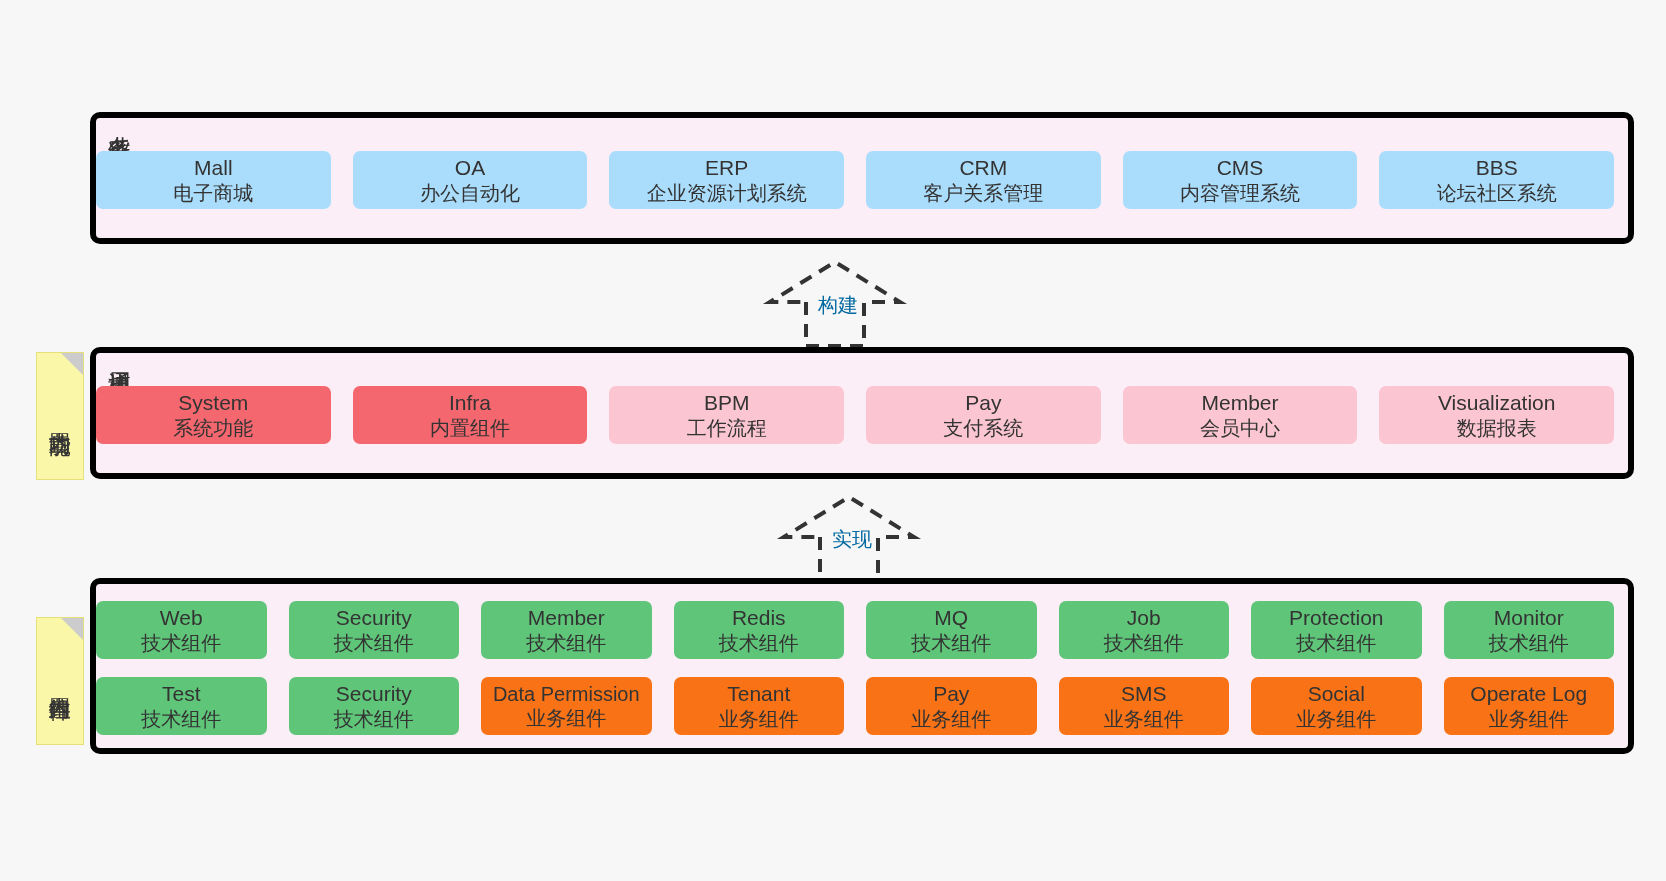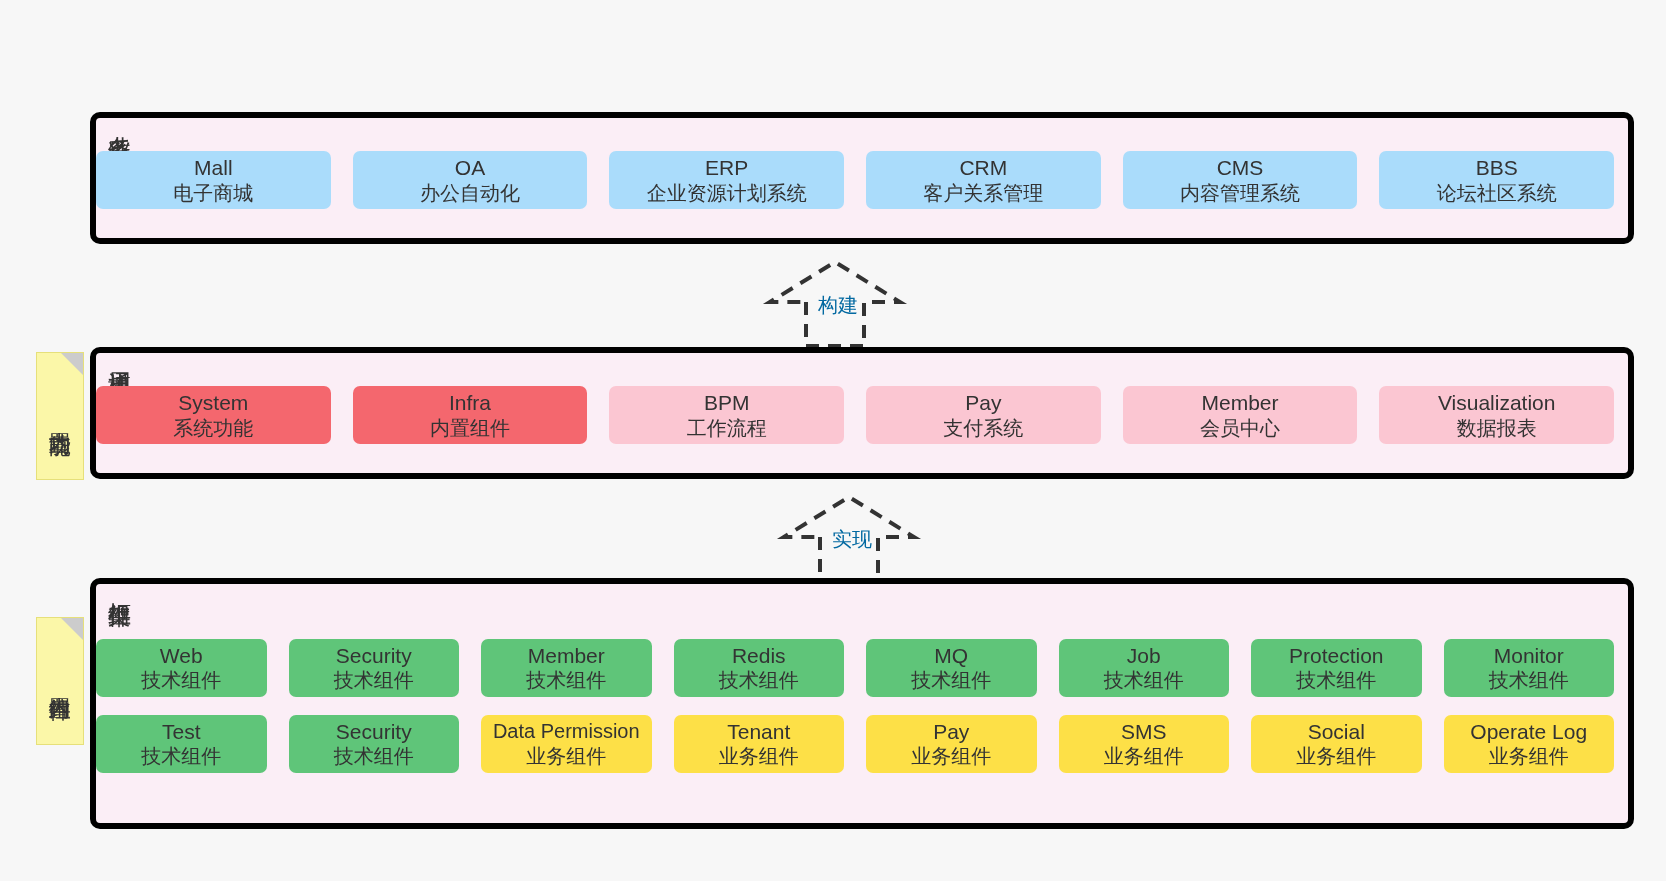--- a/index.html
+++ b/index.html
@@ -84,21 +84,21 @@
     user-select: none;
   }
   .card .title-en { font-size: 21px; }
   .card .title-cn { font-size: 20px; }
   .card.three-line .title-en { font-size: 20px; }
 
   .c-blue       { background: #aadcfb; }
   .c-red        { background: #f4676e; }
   .c-pink       { background: #fbc6d2; }
   .c-green      { background: #5fc579; }
-  .c-greenlight { background: #fde047; }
+  .c-greenlight { background: #f97316; }
 
   
   .note {
     position: absolute;
     box-sizing: border-box;
     background: #fbf7a8;
     border: 1px solid #e6e07a;
     display: flex;
     align-items: center;
     justify-content: center;
@@ -223,21 +223,21 @@
       <path d="M 46 44 L 46 88 L 104 88 L 104 44 L 140 44 L 75 4 L 10 44 Z" fill="none" stroke="#333333" stroke-width="4" stroke-dasharray="13,9" stroke-linejoin="miter"></path>
     </svg>
   </div>
   <div class="arrow-label" style="left:829px; top:526px;">实现</div>
 
   <div class="note" style="left:36px; top:617px; width:48px; height:128px;">
     <span class="fold"></span>
     <span>内置组件</span>
   </div>
 
-  <div class="layer" id="layer-framework" style="left:90px; top:578px; width:1544px; height:251px;">
+  <div class="layer" id="layer-framework" style="left:90px; top:578px; width:1544px; height:176px;">
     <div class="layer-title">框架组件</div>
     <div class="layer-body">
 
       <div class="row">
         <div class="card c-green">
           <span class="title-en">Web</span>
           <span class="title-cn">技术组件</span>
         </div>
         <div class="card c-green">
           <span class="title-en">Security</span>

